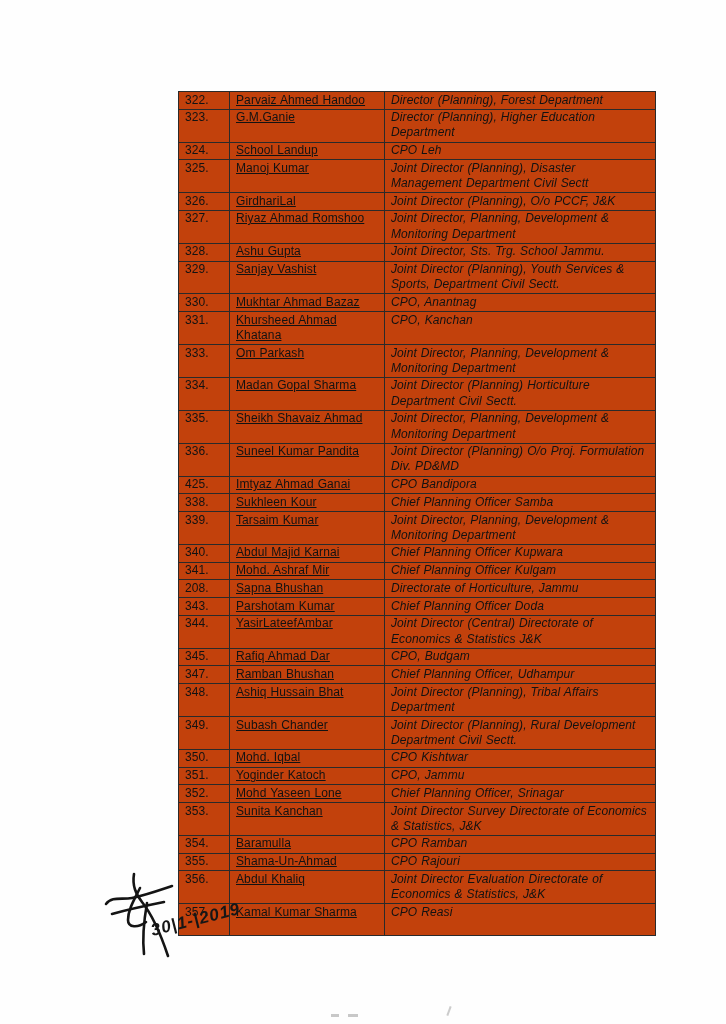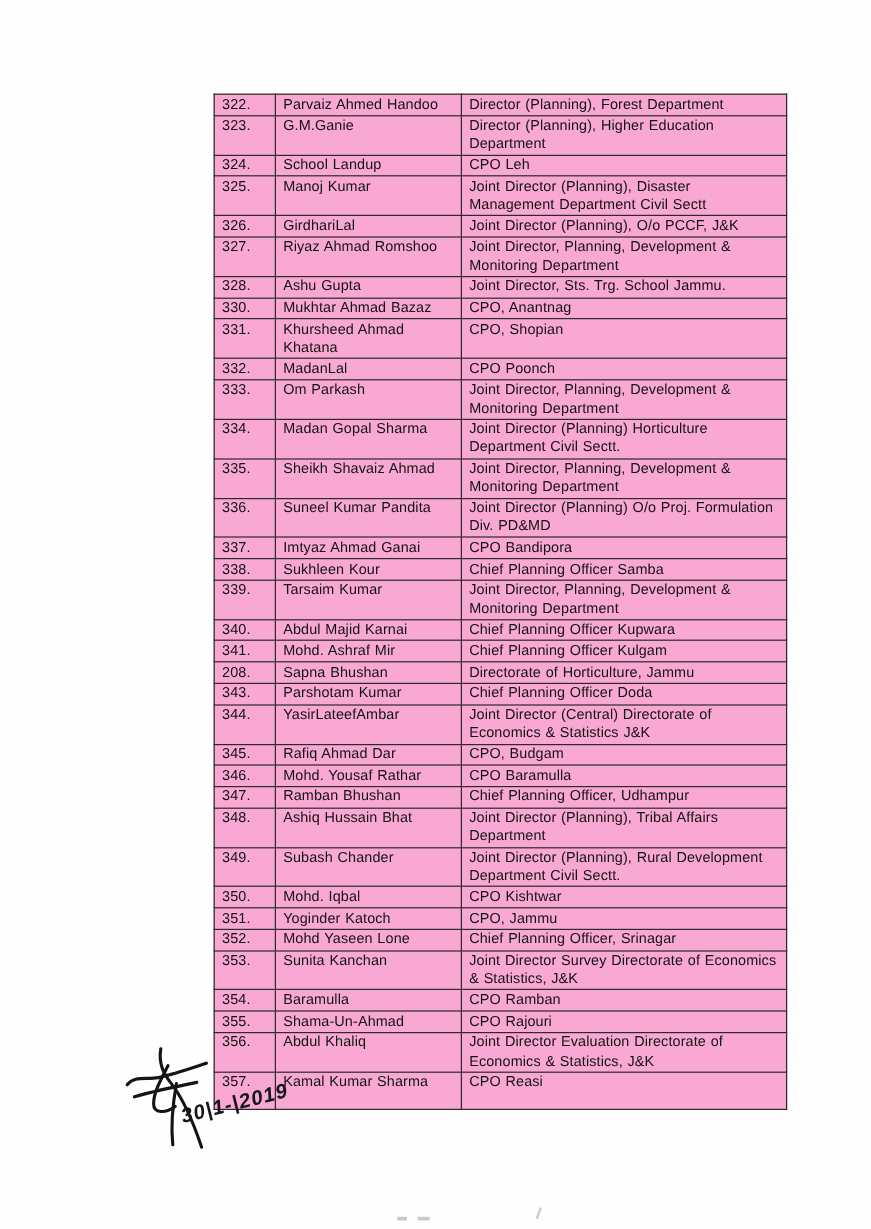--- a/index.html
+++ b/index.html
@@ -12,39 +12,39 @@
     width: 726px;
     height: 1024px;
     background: #fefefe;
     overflow: hidden;
     font-family: "Liberation Sans", "DejaVu Sans", sans-serif;
     color: #101010;
   }
   table.doc-table {
     position: absolute;
     left: 178px;
-    top: 78px;
+    top: 91px;
     width: 441px;
     border-collapse: collapse;
     table-layout: fixed;
-    background: #f9a8d4;
+    background: #c2410c;
   }
   table.doc-table td {
     border: 1.4px solid #2a2a2a;
     padding: 0.5px 5px 1px 6px;
     font-size: 12px;
     line-height: 15.2px;
     vertical-align: top;
     letter-spacing: 0.1px;
     word-spacing: 0.5px;
     color: #121212;
   }
   td.col-sno  { width: 39px;  padding-left: 9px; }
-  td.col-name { width: 143px; }
-  td.col-designation { width: 259px; }
+  td.col-name { width: 143px; text-decoration: underline; }
+  td.col-designation { width: 259px; font-style: italic; }
   table.doc-table tr:last-child td { height: 29px; }
 
   .signature-block {
     position: absolute;
     left: 98px;
     top: 858px;
     width: 190px;
     height: 115px;
   }
   .signature-block svg { position: absolute; left: 0; top: 0; }
@@ -104,33 +104,33 @@
           <td class="col-sno">327.</td>
           <td class="col-name">Riyaz Ahmad Romshoo</td>
           <td class="col-designation">Joint Director, Planning, Development &amp; Monitoring Department</td>
         </tr>
         <tr>
           <td class="col-sno">328.</td>
           <td class="col-name">Ashu Gupta</td>
           <td class="col-designation">Joint Director, Sts. Trg. School Jammu.</td>
         </tr>
         <tr>
+          <td class="col-sno">329.</td>
+          <td class="col-name">Sanjay Vashist</td>
+          <td class="col-designation">Joint Director (Planning), Youth Services &amp; Sports, Department Civil Sectt.</td>
+        </tr>
+        <tr>
           <td class="col-sno">330.</td>
           <td class="col-name">Mukhtar Ahmad Bazaz</td>
           <td class="col-designation">CPO, Anantnag</td>
         </tr>
         <tr>
           <td class="col-sno">331.</td>
           <td class="col-name">Khursheed Ahmad Khatana</td>
-          <td class="col-designation">CPO, Shopian</td>
-        </tr>
-        <tr>
-          <td class="col-sno">332.</td>
-          <td class="col-name">MadanLal</td>
-          <td class="col-designation">CPO Poonch</td>
+          <td class="col-designation">CPO, Kanchan</td>
         </tr>
         <tr>
           <td class="col-sno">333.</td>
           <td class="col-name">Om Parkash</td>
           <td class="col-designation">Joint Director, Planning, Development &amp; Monitoring Department</td>
         </tr>
         <tr>
           <td class="col-sno">334.</td>
           <td class="col-name">Madan Gopal Sharma</td>
           <td class="col-designation">Joint Director (Planning) Horticulture Department Civil Sectt.</td>
@@ -139,21 +139,21 @@
           <td class="col-sno">335.</td>
           <td class="col-name">Sheikh Shavaiz Ahmad</td>
           <td class="col-designation">Joint Director, Planning, Development &amp; Monitoring Department</td>
         </tr>
         <tr>
           <td class="col-sno">336.</td>
           <td class="col-name">Suneel Kumar Pandita</td>
           <td class="col-designation">Joint Director (Planning) O/o Proj. Formulation Div. PD&amp;MD</td>
         </tr>
         <tr>
-          <td class="col-sno">337.</td>
+          <td class="col-sno">425.</td>
           <td class="col-name">Imtyaz Ahmad Ganai</td>
           <td class="col-designation">CPO Bandipora</td>
         </tr>
         <tr>
           <td class="col-sno">338.</td>
           <td class="col-name">Sukhleen Kour</td>
           <td class="col-designation">Chief Planning Officer Samba</td>
         </tr>
         <tr>
           <td class="col-sno">339.</td>
@@ -182,25 +182,20 @@
         </tr>
         <tr>
           <td class="col-sno">344.</td>
           <td class="col-name">YasirLateefAmbar</td>
           <td class="col-designation">Joint Director (Central) Directorate of Economics &amp; Statistics J&amp;K</td>
         </tr>
         <tr>
           <td class="col-sno">345.</td>
           <td class="col-name">Rafiq Ahmad Dar</td>
           <td class="col-designation">CPO,  Budgam</td>
-        </tr>
-        <tr>
-          <td class="col-sno">346.</td>
-          <td class="col-name">Mohd. Yousaf Rathar</td>
-          <td class="col-designation">CPO Baramulla</td>
         </tr>
         <tr>
           <td class="col-sno">347.</td>
           <td class="col-name">Ramban Bhushan</td>
           <td class="col-designation">Chief Planning Officer, Udhampur</td>
         </tr>
         <tr>
           <td class="col-sno">348.</td>
           <td class="col-name">Ashiq Hussain Bhat</td>
           <td class="col-designation">Joint Director (Planning), Tribal Affairs Department</td>

